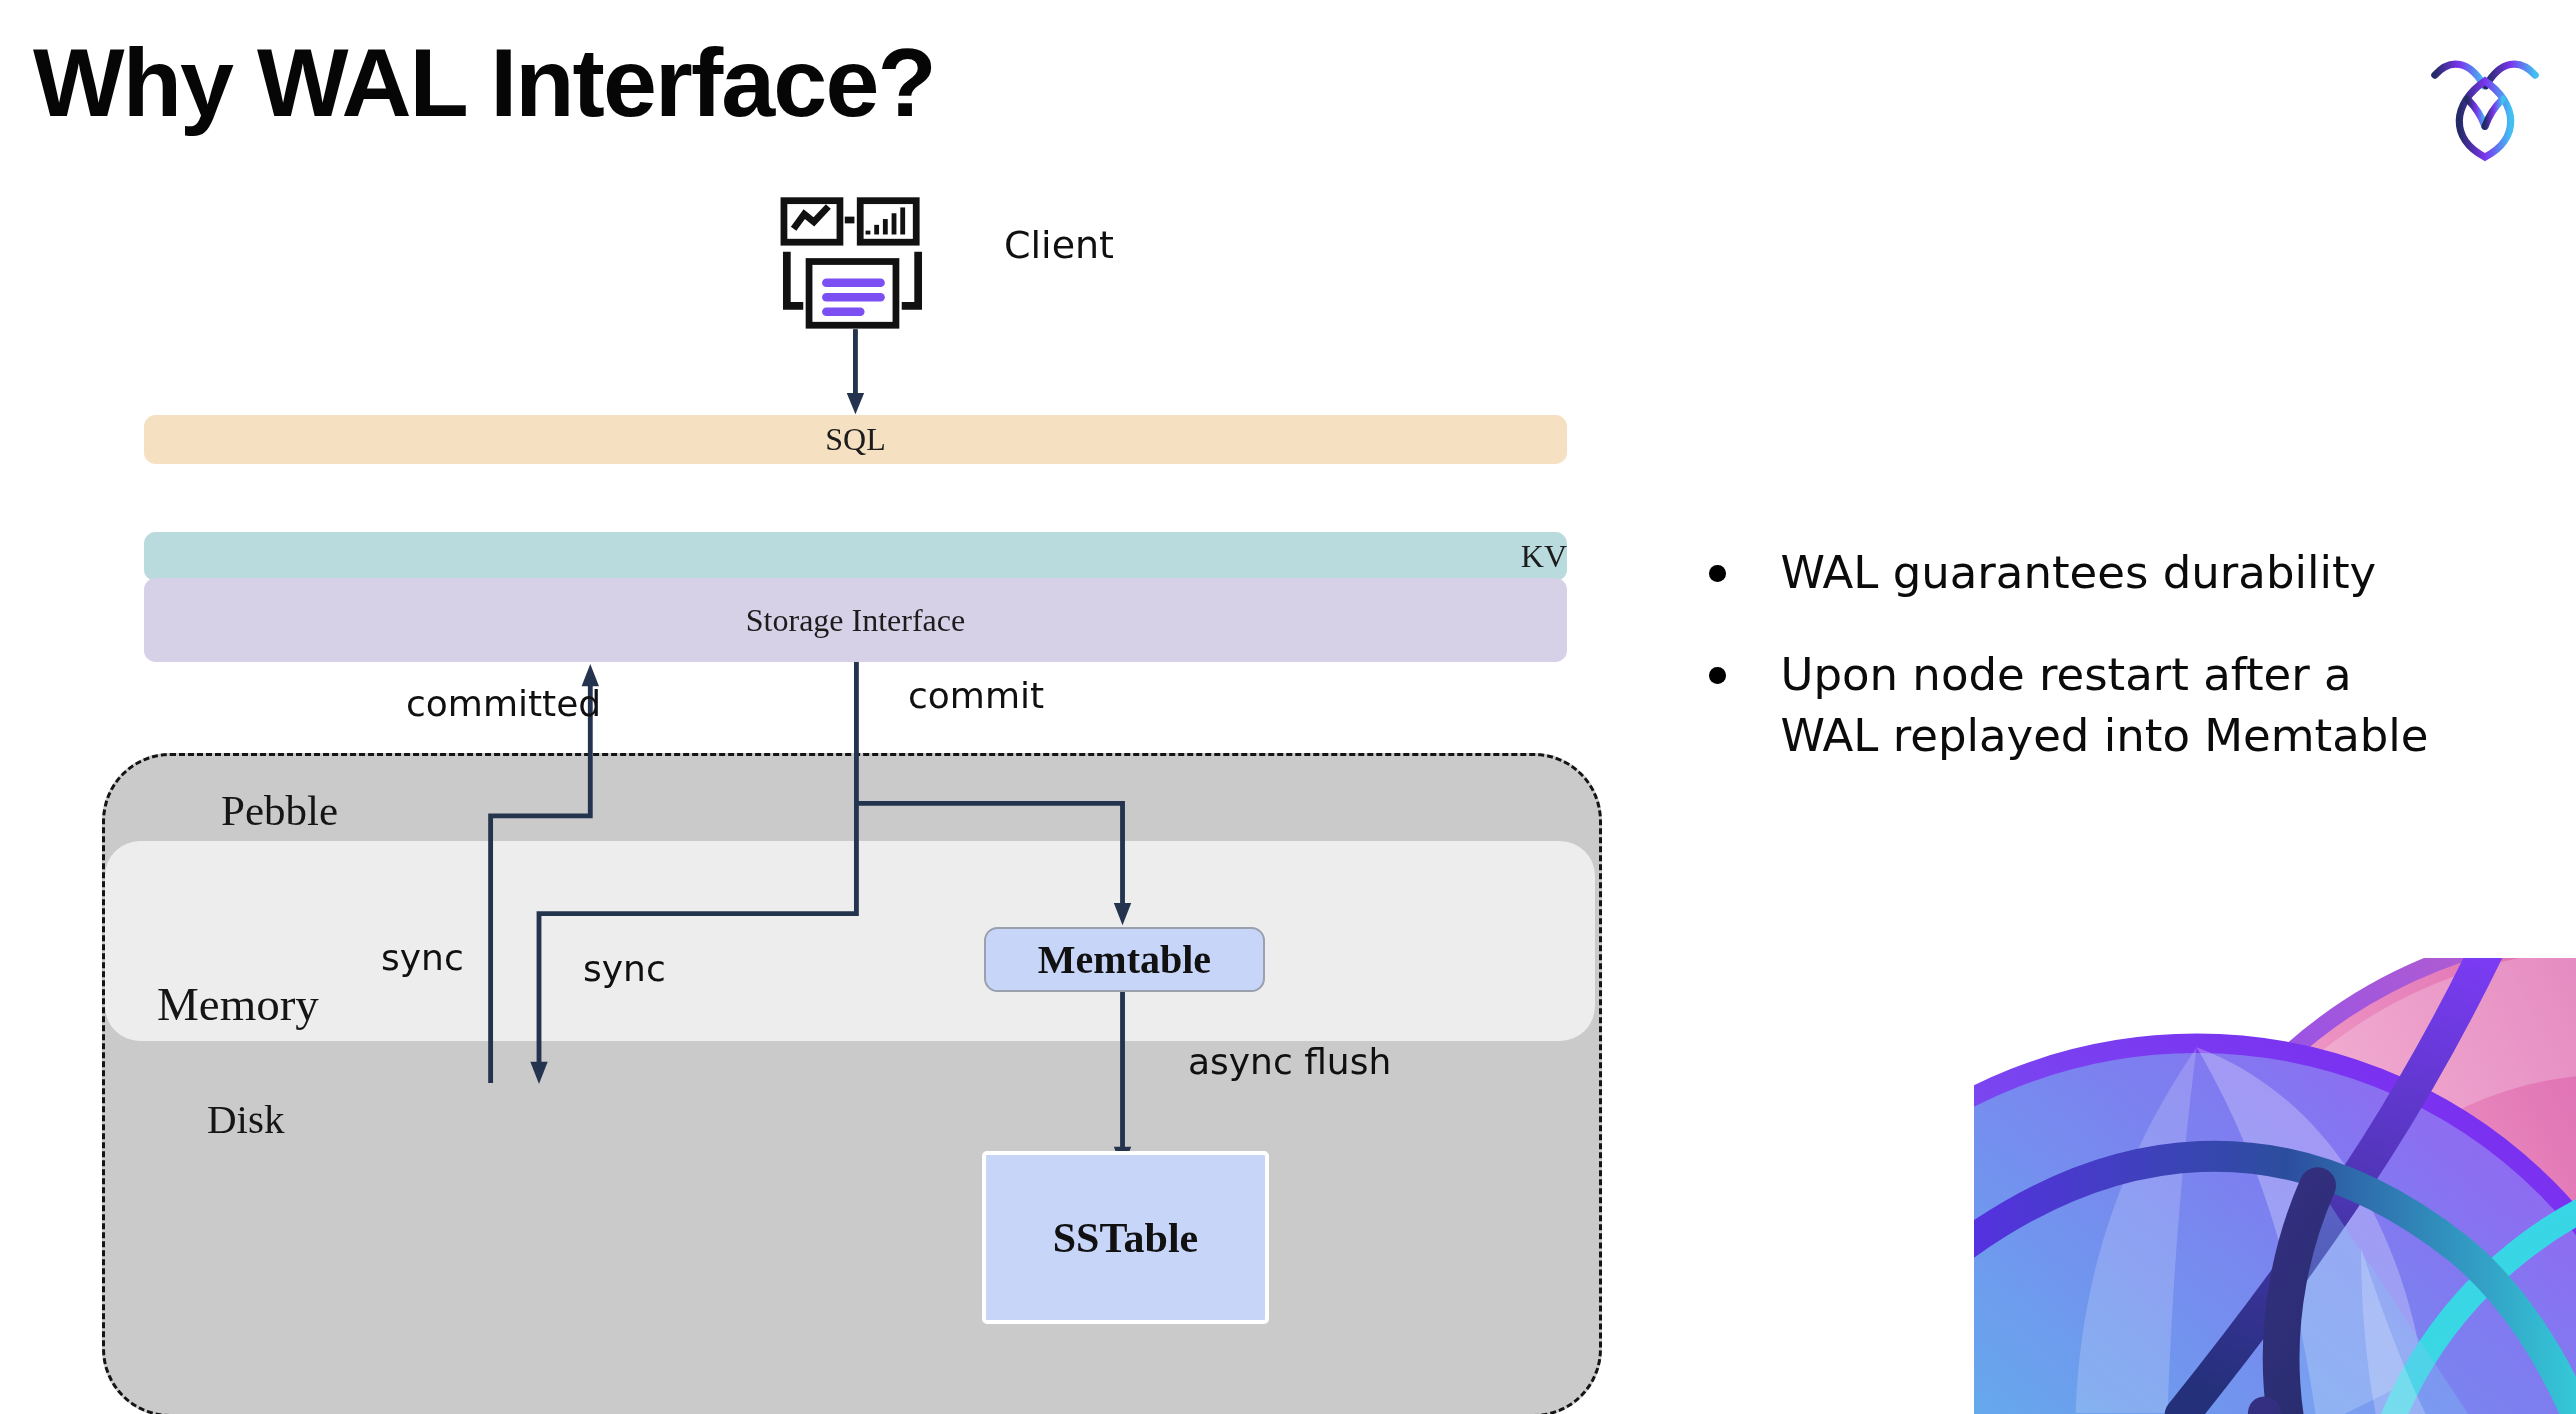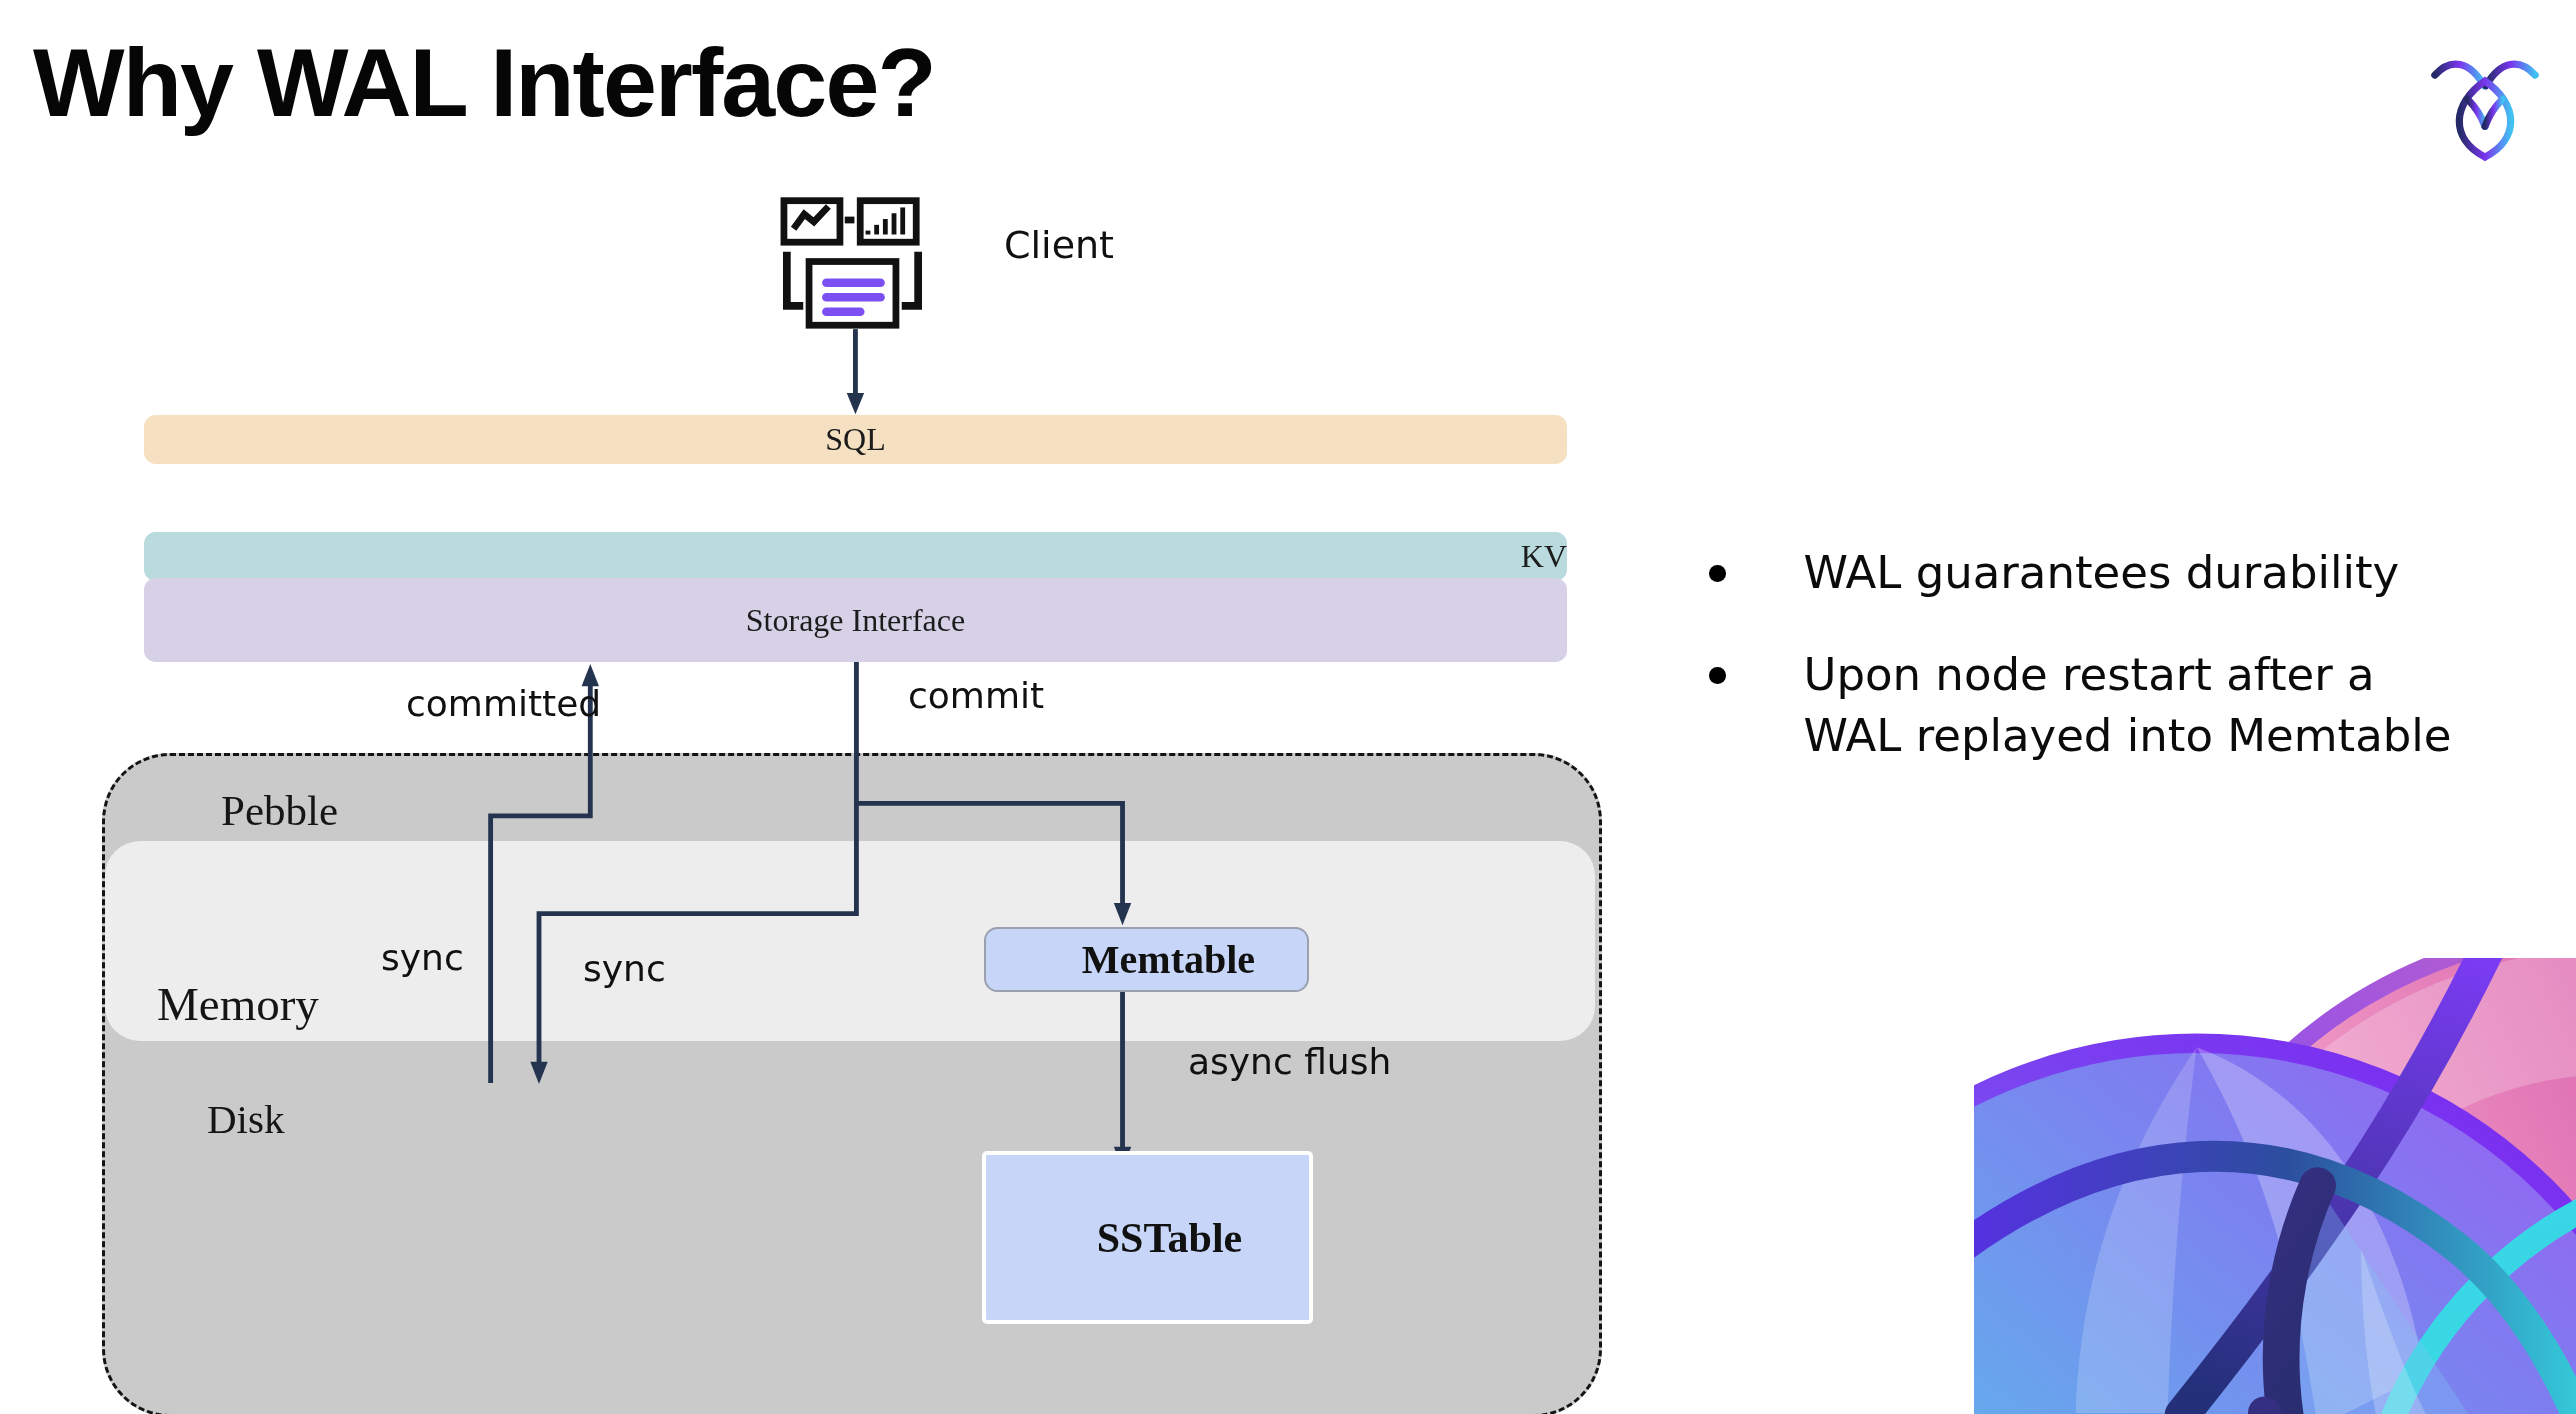--- a/index.html
+++ b/index.html
@@ -32,32 +32,32 @@
   .edge{font-family:"DejaVu Sans",sans-serif;font-size:36px;color:#101010;}
   .lbl-committed{left:406px;top:683px;}
   .lbl-commit{left:908px;top:675px;}
   .lbl-sync-left{left:381px;top:937px;}
   .lbl-sync-right{left:583px;top:948px;}
   .lbl-async{left:1188px;top:1041px;}
   .lbl-client{left:1004px;top:223px;font-size:38px;}
 
   
   .node{background:var(--node-fill);display:flex;align-items:center;justify-content:center;
-        font-family:"Liberation Serif",serif;font-weight:700;color:#111;padding-left:44px;}
+        font-family:"Liberation Serif",serif;font-weight:700;color:#111;}
   .node-memtable{left:984px;top:927px;width:277px;height:61px;border:2.9px solid #9aa0ae;border-radius:13.5px;font-size:40px;}
   .node-wal{left:447px;top:1083px;width:181px;height:177px;border:4.8px solid #ffffff;border-radius:29px;font-size:42px;}
   .node-sstable{left:982px;top:1151px;width:279px;height:165px;border:4.8px solid #ffffff;border-radius:5px;font-size:42px;}
 
   .connectors{left:0;top:0;width:2576px;height:1415px;pointer-events:none;}
 
   
   .bullets{left:1709px;top:542px;width:842px;}
   .bullet{display:flex;margin-bottom:41px;}
   .bullet .dot{width:16.5px;height:16.5px;border-radius:50%;background:#000;margin-top:23px;flex:0 0 auto;}
-  .bullet .btext{margin-left:78px;font-family:"DejaVu Sans",sans-serif;font-size:45px;
+  .bullet .btext{margin-left:55px;font-family:"DejaVu Sans",sans-serif;font-size:45px;
                  line-height:61px;color:#0b0b0b;}
 
   .client-icon{left:774px;top:192px;}
   .logo{left:2431px;top:48px;}
   .corner-art{left:1974px;top:958px;}
 </style>
 </head>
 <body>
 
 <div class="slide">

